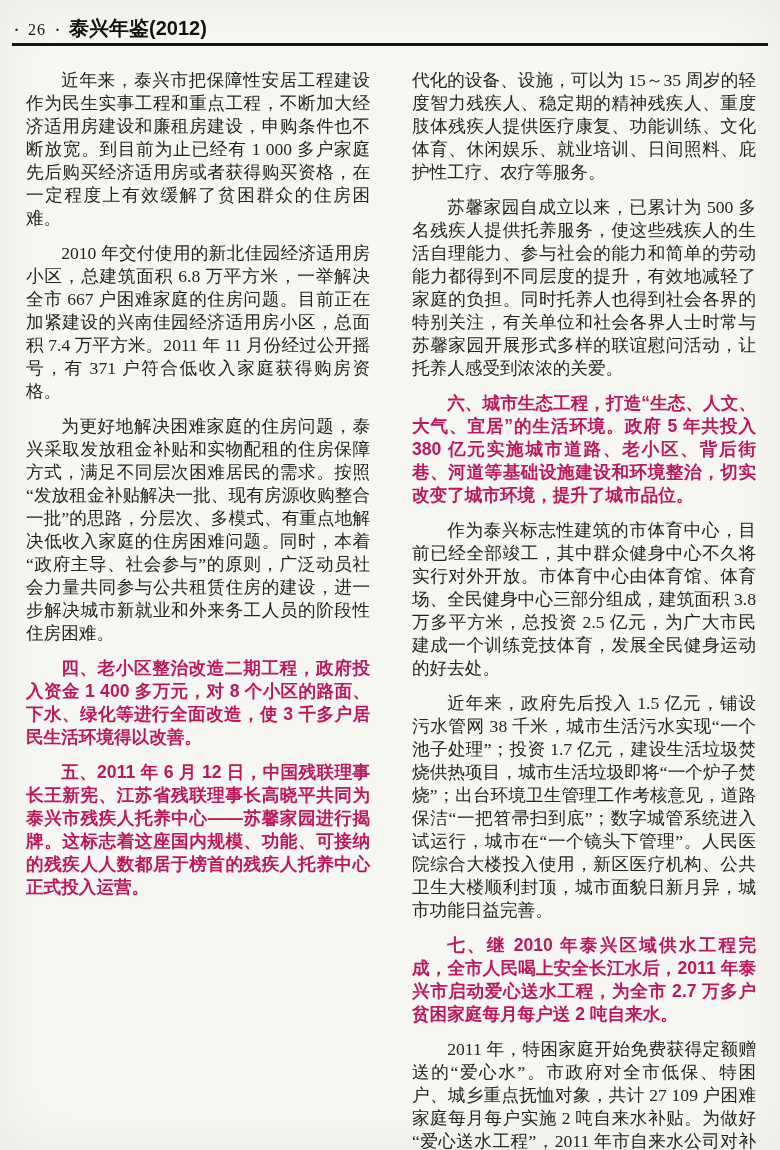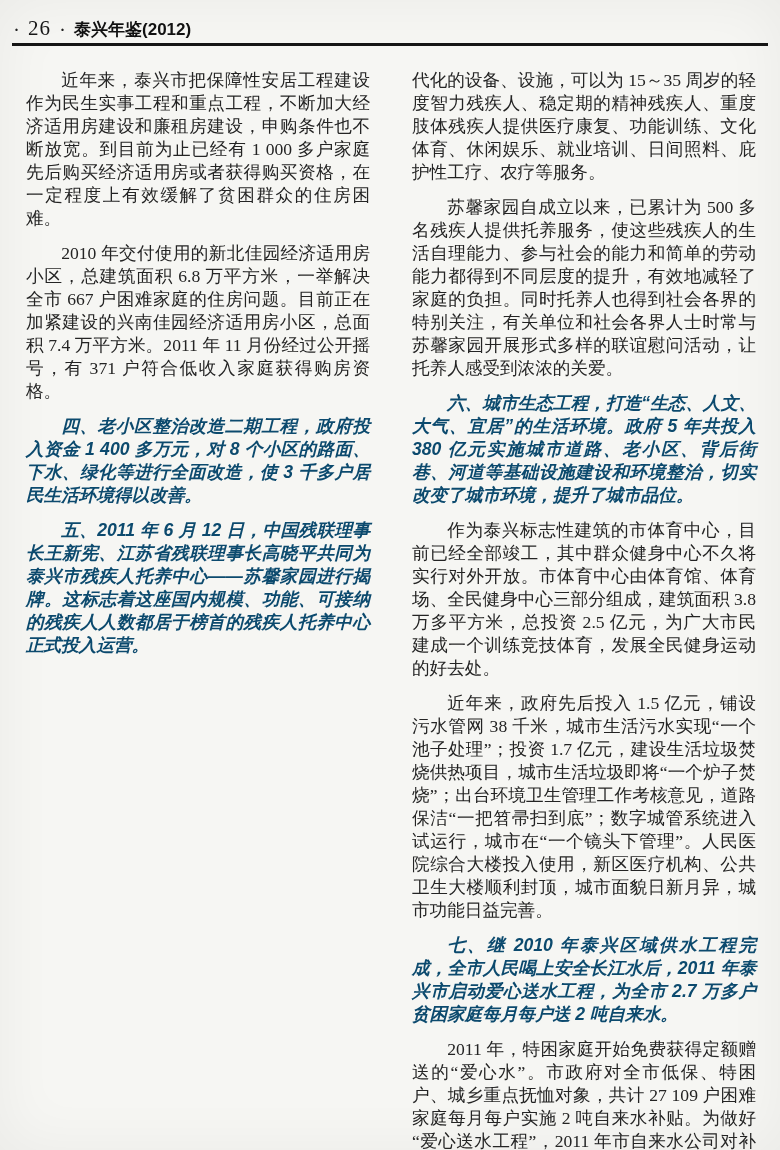--- a/index.html
+++ b/index.html
@@ -29,28 +29,28 @@
     line-height: 22px;
     white-space: nowrap;
   }
   .header-dot {
     font-size: 15px;
     font-weight: bold;
     color: #222;
   }
   .header-page-number {
     font-family: "Liberation Serif", "DejaVu Serif", serif;
-    font-size: 21px;
+    font-size: 16px;
     letter-spacing: 1px;
     color: #171717;
   }
   .header-title {
     font-family: "Liberation Sans", "DejaVu Sans", sans-serif;
     font-weight: 700;
-    font-size: 17px;
+    font-size: 20px;
     color: #111;
   }
   .header-rule {
     position: absolute;
     top: 43px;
     left: 12px;
     width: 756px;
     height: 3px;
     background: #151515;
   }
@@ -73,42 +73,42 @@
     margin: 12px;
     padding: 0;
     text-indent: 2em;
   }
   .para.no-indent {
     text-indent: 0;
   }
   .para.bold {
     font-family: "Liberation Sans", "DejaVu Sans", sans-serif;
     font-weight: 700;
-    color: #0c4a6e;
-    font-style: italic;
+    color: #be185d;
   }
 </style>
 </head>
 <body>
 
 <div class="page">
 
   <div class="page-header">
     <span class="header-dot">·</span>
     <span class="header-page-number">26</span>
     <span class="header-dot">·</span>
     <span class="header-title">泰兴年鉴(2012)</span>
   </div>
 
   <div class="header-rule"></div>
 
   <div class="columns">
     <div class="column">
         <p class="para">近年来，泰兴市把保障性安居工程建设作为民生实事工程和重点工程，不断加大经济适用房建设和廉租房建设，申购条件也不断放宽。到目前为止已经有 1 000 多户家庭先后购买经济适用房或者获得购买资格，在一定程度上有效缓解了贫困群众的住房困难。</p>
         <p class="para">2010 年交付使用的新北佳园经济适用房小区，总建筑面积 6.8 万平方米，一举解决全市 667 户困难家庭的住房问题。目前正在加紧建设的兴南佳园经济适用房小区，总面积 7.4 万平方米。2011 年 11 月份经过公开摇号，有 371 户符合低收入家庭获得购房资格。</p>
+        <p class="para">为更好地解决困难家庭的住房问题，泰兴采取发放租金补贴和实物配租的住房保障方式，满足不同层次困难居民的需求。按照“发放租金补贴解决一批、现有房源收购整合一批”的思路，分层次、多模式、有重点地解决低收入家庭的住房困难问题。同时，本着“政府主导、社会参与”的原则，广泛动员社会力量共同参与公共租赁住房的建设，进一步解决城市新就业和外来务工人员的阶段性住房困难。</p>
         <p class="para bold">四、老小区整治改造二期工程，政府投入资金 1 400 多万元，对 8 个小区的路面、下水、绿化等进行全面改造，使 3 千多户居民生活环境得以改善。</p>
         <p class="para bold">五、2011 年 6 月 12 日，中国残联理事长王新宪、江苏省残联理事长高晓平共同为泰兴市残疾人托养中心——苏馨家园进行揭牌。这标志着这座国内规模、功能、可接纳的残疾人人数都居于榜首的残疾人托养中心正式投入运营。</p>
       </div>
     <div class="column">
         <p class="para no-indent">代化的设备、设施，可以为 15～35 周岁的轻度智力残疾人、稳定期的精神残疾人、重度肢体残疾人提供医疗康复、功能训练、文化体育、休闲娱乐、就业培训、日间照料、庇护性工疗、农疗等服务。</p>
         <p class="para">苏馨家园自成立以来，已累计为 500 多名残疾人提供托养服务，使这些残疾人的生活自理能力、参与社会的能力和简单的劳动能力都得到不同层度的提升，有效地减轻了家庭的负担。同时托养人也得到社会各界的特别关注，有关单位和社会各界人士时常与苏馨家园开展形式多样的联谊慰问活动，让托养人感受到浓浓的关爱。</p>
         <p class="para bold">六、城市生态工程，打造“生态、人文、大气、宜居”的生活环境。政府 5 年共投入 380 亿元实施城市道路、老小区、背后街巷、河道等基础设施建设和环境整治，切实改变了城市环境，提升了城市品位。</p>
         <p class="para">作为泰兴标志性建筑的市体育中心，目前已经全部竣工，其中群众健身中心不久将实行对外开放。市体育中心由体育馆、体育场、全民健身中心三部分组成，建筑面积 3.8 万多平方米，总投资 2.5 亿元，为广大市民建成一个训练竞技体育，发展全民健身运动的好去处。</p>
         <p class="para">近年来，政府先后投入 1.5 亿元，铺设污水管网 38 千米，城市生活污水实现“一个池子处理”；投资 1.7 亿元，建设生活垃圾焚烧供热项目，城市生活垃圾即将“一个炉子焚烧”；出台环境卫生管理工作考核意见，道路保洁“一把笤帚扫到底”；数字城管系统进入试运行，城市在“一个镜头下管理”。人民医院综合大楼投入使用，新区医疗机构、公共卫生大楼顺利封顶，城市面貌日新月异，城市功能日益完善。</p>
         <p class="para bold">七、继 2010 年泰兴区域供水工程完成，全市人民喝上安全长江水后，2011 年泰兴市启动爱心送水工程，为全市 2.7 万多户贫困家庭每月每户送 2 吨自来水。</p>

